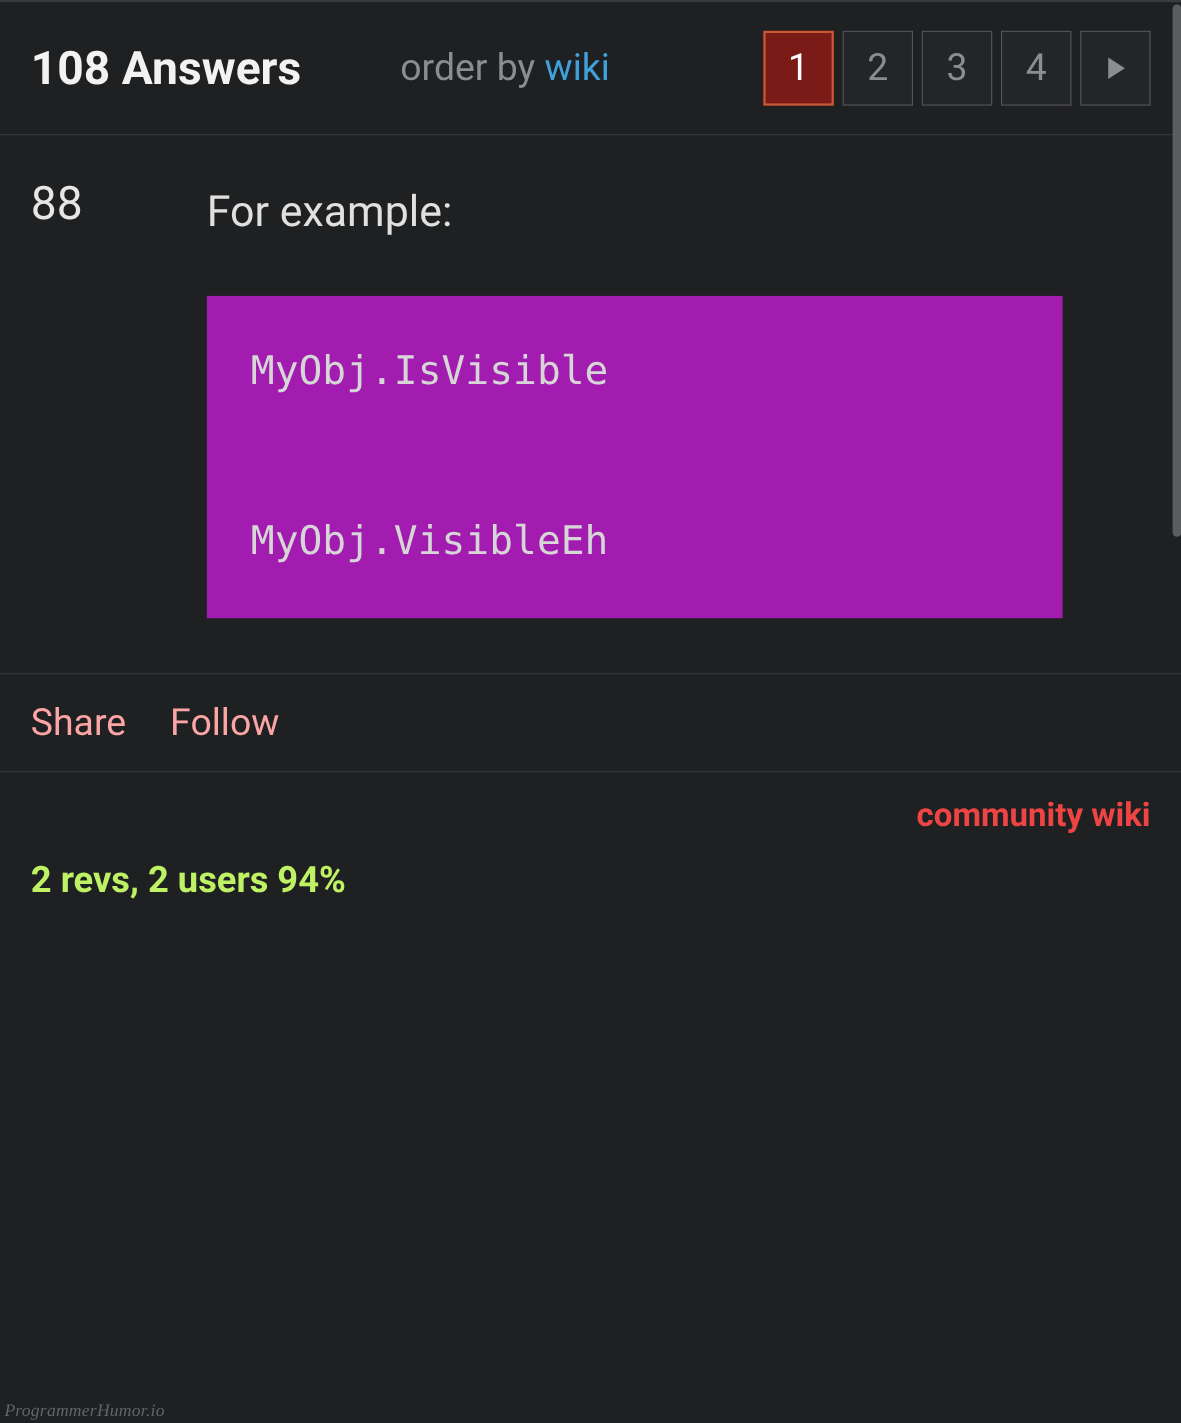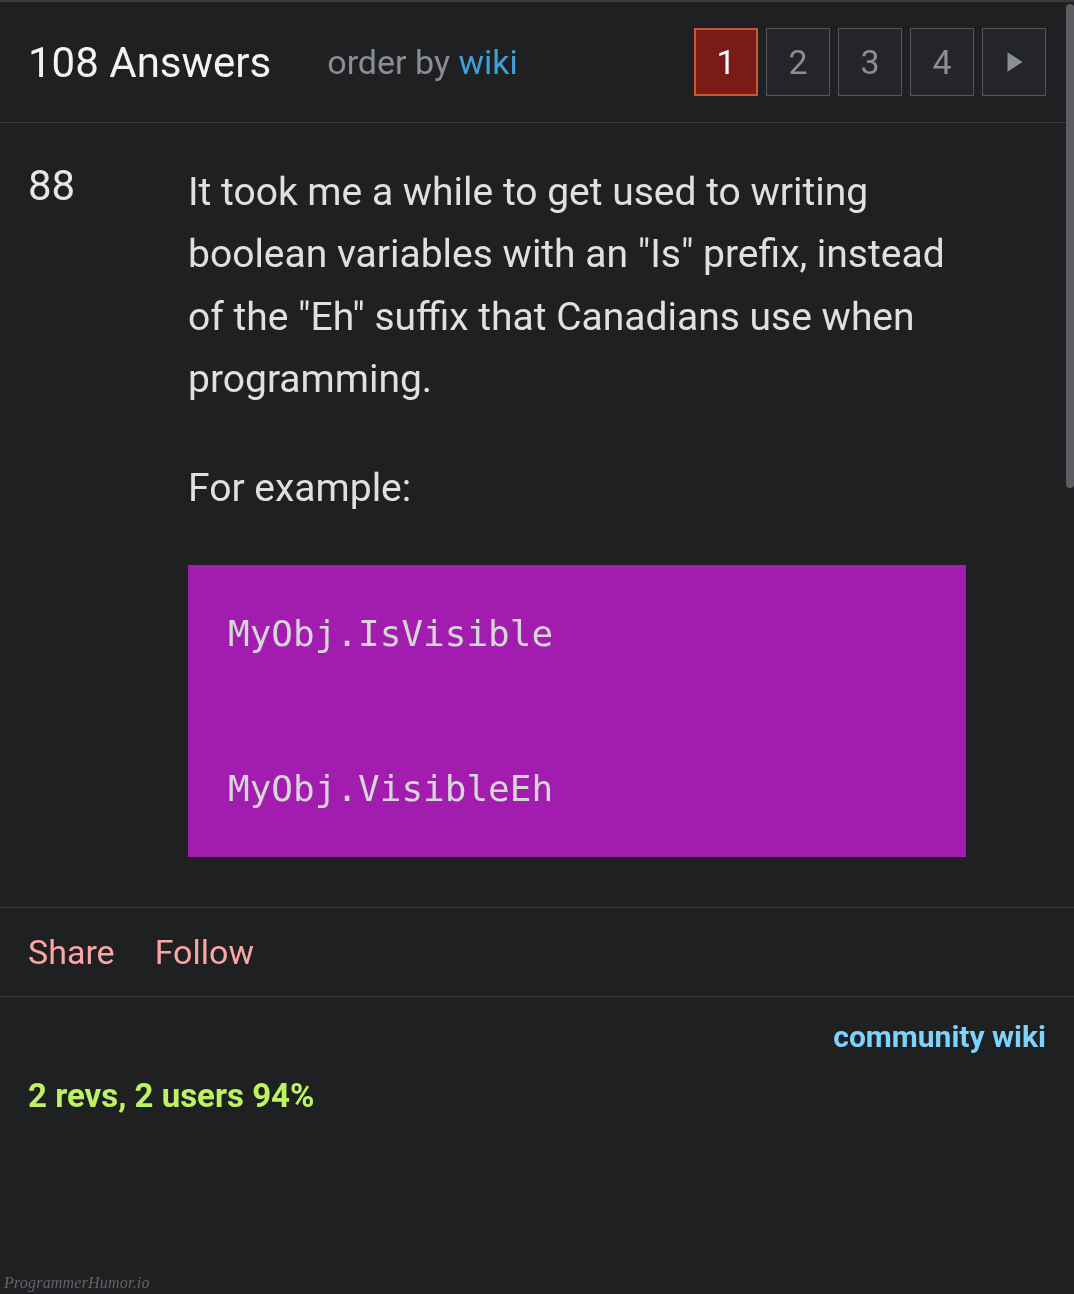--- a/index.html
+++ b/index.html
@@ -14,24 +14,24 @@
   }
   .header {
     display: flex;
     align-items: center;
     padding: 26px 28px 26px 28px;
     border-top: 2px solid #3a3b3d;
     border-bottom: 1px solid #3a3b3d;
   }
   .answers-count {
     font-size: 42px;
-    font-weight: 400;
+    font-weight: 700;
     color: #f2f2f2;
     flex: 0 0 auto;
-    margin-right: 56px;
+    margin-right: 90px;
   }
   .orderby {
     font-size: 34px;
     color: #8a8d91;
     flex: 0 0 auto;
   }
   .orderby .votes-link {
     color: #3ea1d9;
     cursor: pointer;
   }
@@ -107,21 +107,21 @@
   }
   .footer {
     padding: 22px 28px 10px 28px;
     display: flex;
     flex-direction: column;
     align-items: flex-end;
   }
   .community-wiki {
     font-size: 30px;
     font-weight: 700;
-    color: #7dd3fc;
+    color: #ef4444;
     margin-bottom: 22px;
     text-align: right;
   }
   .revs {
     font-size: 33px;
     font-weight: 700;
     color: #bef264;
     align-self: flex-start;
     cursor: pointer;
     text-align: right;
@@ -166,21 +166,20 @@
         </svg>
     </div>
   </div>
 </div>
 
 <div class="answer-body">
   <div class="vote-col">
     <div class="vote-score">88</div>
   </div>
   <div class="content-col">
-    <p>It took me a while to get used to writing boolean variables with an "Is" prefix, instead of the "Eh" suffix that Canadians use when programming.</p>
     <p>For example:</p>
     <div class="code-block">MyObj.IsVisible
 
 MyObj.VisibleEh</div>
   </div>
 </div>
 
 <div class="actions-row">
   <span class="act">Share</span>
   <span class="act">Follow</span>

